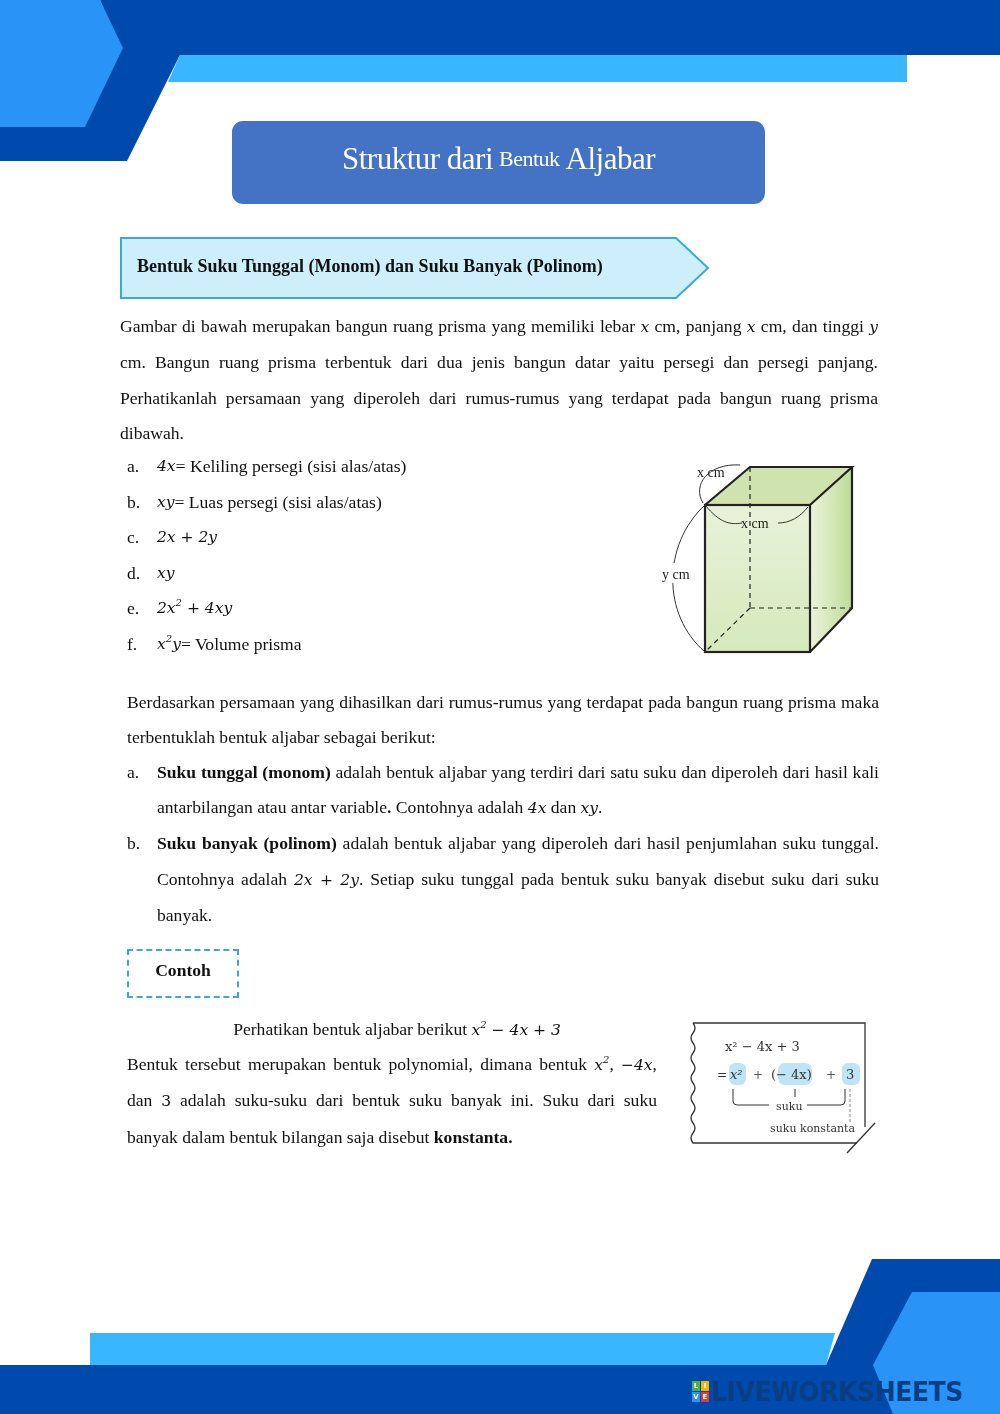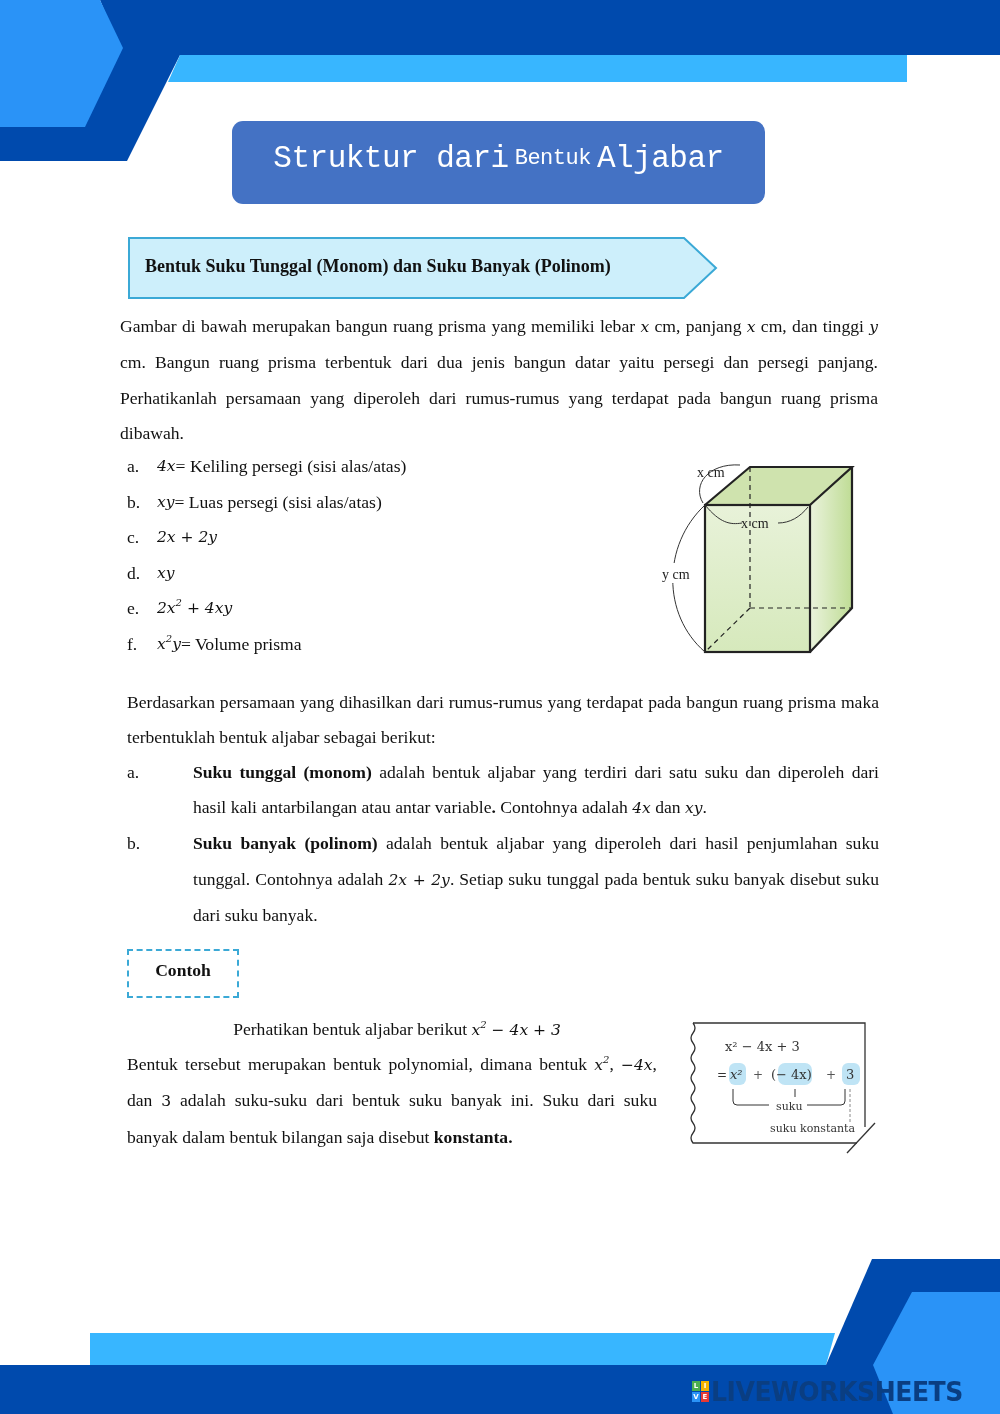--- a/index.html
+++ b/index.html
@@ -5,26 +5,26 @@
   * { margin: 0; padding: 0; box-sizing: border-box; }
   html, body { width: 1000px; height: 1414px; background: #ffffff; overflow: hidden; }
   body { position: relative; font-family: "Liberation Serif", serif; color: #111; }
 
   .deco { position: absolute; left: 0; top: 0; }
 
   .title-box {
     position: absolute; left: 232px; top: 121px; width: 533px; height: 83px;
     background: #4472C4; border-radius: 11px;
     display: flex; align-items: center; justify-content: center;
-    color: #fff; font-family: Liberation Mono, monospace; font-size: 31px; letter-spacing: -0.5px;
+    color: #fff; font-family: Liberation Serif, serif; font-size: 31px; letter-spacing: -0.5px;
     padding-bottom: 8px;
   }
   .title-box .small { font-size: 22px; margin: 12px 6px; }
 
-  .section-banner { position: absolute; left: 120px; top: 237px; width: 590px; height: 62px; margin-left: 8px; }
+  .section-banner { position: absolute; left: 120px; top: 237px; width: 590px; height: 62px; }
   .section-banner svg { position: absolute; left: 0; top: 0; }
   .section-banner .label {
     position: absolute; left: 17px; top: 19px; font-weight: bold; font-size: 18px;
     font-family: "Liberation Serif", serif; color: #111;
   }
 
   .para {
     position: absolute; font-size: 17.6px; line-height: 35.3px; text-align: justify;
     font-family: "Liberation Serif", serif;
   }
@@ -32,21 +32,21 @@
   .mn { font-family: "DejaVu Serif", serif; font-size: 15.5px; }
   sup { font-size: 10px; vertical-align: 7px; line-height: 0; }
 
   .list { position: absolute; font-size: 17.6px; line-height: 35.5px; }
   .list .row { display: flex; }
   .list .mark { width: 30px; }
 
   .blist { position: absolute; left: 127px; width: 752px; font-size: 17.6px; line-height: 35.2px; }
   .blist .item { display: flex; }
   .blist .mark { width: 30px; flex: none; }
-  .blist .body { flex: 1; text-align: justify; margin-left: 36px; }
+  .blist .body { flex: 1; text-align: justify; }
 
   .contoh {
     position: absolute; left: 127px; top: 949px; width: 112px; height: 49px;
     border: 2px dashed #3BA9D6; display: flex; align-items: center; justify-content: center;
     font-weight: bold; font-size: 17.6px; padding-bottom: 6px;
   }
 
   .prism { position: absolute; left: 650px; top: 455px; }
   .poly-fig { position: absolute; left: 685px; top: 1015px; }
 

